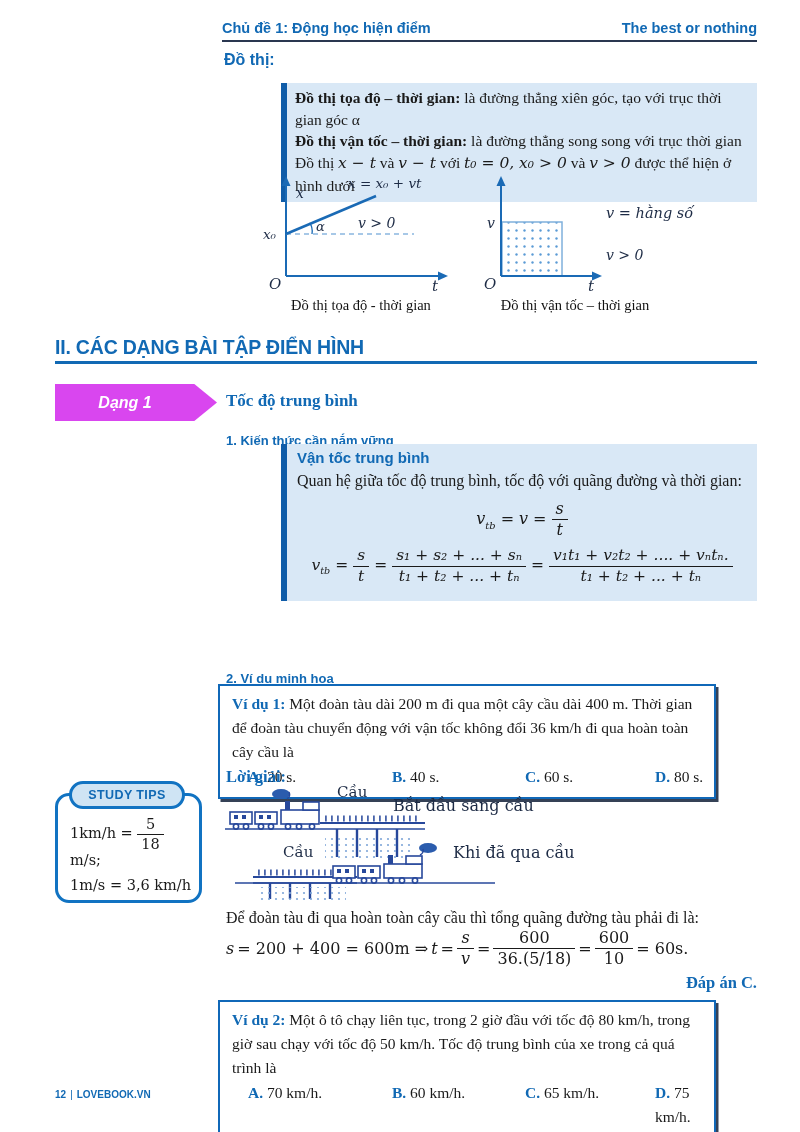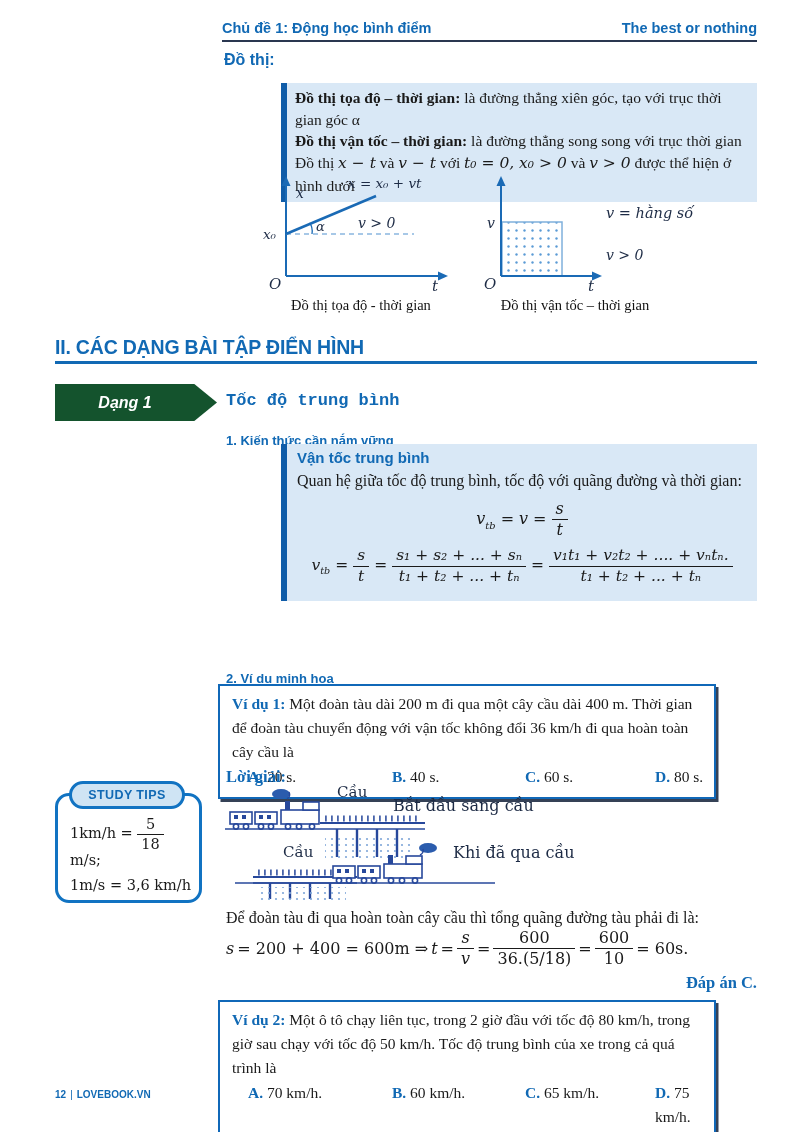--- a/index.html
+++ b/index.html
@@ -44,28 +44,28 @@
 
   
   .section-title {
     position:absolute; left:55px; top:336px; width:702px;
     font-family:"Liberation Sans","DejaVu Sans",sans-serif;
     font-weight:bold; font-size:19.5px; letter-spacing:-0.2px;
     color:#1169b4; border-bottom:3.5px solid #1169b4; padding-bottom:2px;
   }
   .dang-banner {
     position:absolute; left:55px; top:384px; width:162px; height:37px;
-    background:#14532d;
+    background:#d946ef;
     clip-path:polygon(0 0, 86% 0, 100% 50%, 86% 100%, 0 100%);
     color:#fff; font-family:"Liberation Sans","DejaVu Sans",sans-serif;
     font-weight:bold; font-style:italic; font-size:16px;
     display:flex; align-items:center; justify-content:center;
     padding-right:22px;
   }
-  .dang-title { position:absolute; left:226px; top:391px; font-family:Liberation Mono, monospace; font-weight:bold; font-size:17px; color:#1169b4; }
+  .dang-title { position:absolute; left:226px; top:391px; font-family:Liberation Serif, serif; font-weight:bold; font-size:17px; color:#1169b4; }
   .subhead   { position:absolute; left:226px; font-family:"Liberation Sans","DejaVu Sans",sans-serif; font-weight:bold; font-size:13px; color:#1169b4;margin-top:12px; }
   .subhead.s1 { top:421px; } .subhead.s2 { top:659px; }
 
   
   .kbox {
     position:absolute; left:281px; top:444px; width:476px;
     padding:5px 10px 10px 10px; font-size:16px;
   }
   .kbox-title { font-family:"Liberation Sans","DejaVu Sans",sans-serif; font-weight:bold; font-size:15px; color:#1169b4; margin-bottom:3px; }
   .kbox p { line-height:1.5; margin:2px 0; }
@@ -117,21 +117,21 @@
   .footer .sep { font-weight:normal; padding:0 4px; }
 
   svg text { font-family:"DejaVu Serif","Liberation Serif",serif; fill:#1d2b45; }
 </style>
 </head>
 <body>
 
 <div class="page">
 
   <div class="header">
-    <span>Chủ đề 1: Động học bình điểm</span>
+    <span>Chủ đề 1: Động học hiện điểm</span>
     <span>The best or nothing</span>
   </div>
 
   <div class="intro-label sans">Đồ thị:</div>
 
   <div class="intro-box blue-box">
     <div><span class="lead">Đồ thị tọa độ – thời gian:</span><span> là đường thẳng xiên góc, tạo với trục thời gian góc α</span></div>
     <div><span class="lead">Đồ thị vận tốc – thời gian:</span><span> là đường thẳng song song với trục thời gian</span></div>
     <div><span>Đồ thị  </span><span class="mi">x − t</span><span>  và  </span><span class="mi">v − t</span><span>  với </span><span class="mi">t₀ = 0, x₀ &gt; 0</span><span> và </span><span class="mi">v &gt; 0</span><span> được thể hiện ở hình dưới</span></div>
   </div>

